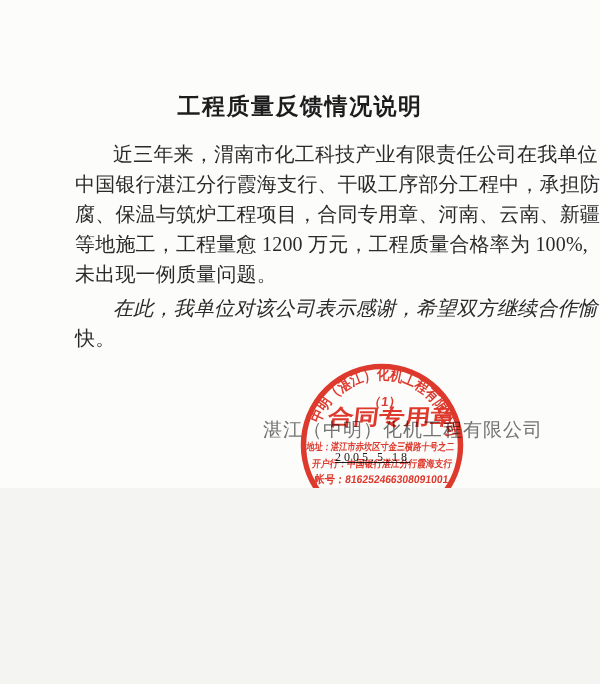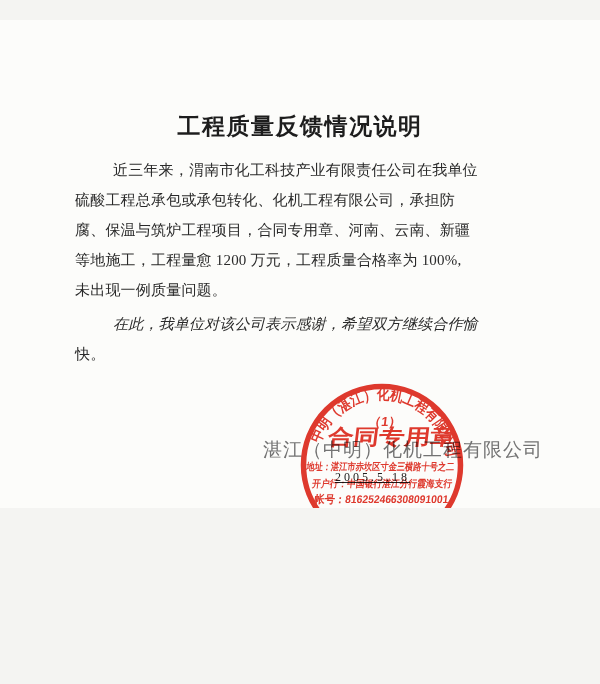--- a/index.html
+++ b/index.html
@@ -7,38 +7,37 @@
     width:600px;height:684px;
     background:#f4f4f2;
     font-family:"Liberation Serif","DejaVu Serif",serif;
   }
   .page{
     position:relative;
     width:600px;height:488px;
     background:#fcfcfa;
     overflow:hidden;
     color:#262626;
-    margin-top:20px;
   }
   .title{
     position:absolute;
     top:91px;left:0;right:0;
     margin:0;
     text-align:center;
     font-family:"DejaVu Sans","Liberation Sans",sans-serif;
     font-weight:bold;
     font-size:23px;
     letter-spacing:1.5px;
     color:#1d1d1d;
   }
   .bline{
     position:absolute;
     left:75px;
     width:460px;
-    font-size:15px;
+    font-size:20px;
     letter-spacing:0.2px;
     white-space:nowrap;
     color:#2a2a2a;
   }
   .indent{ text-indent:38px; }
   .l0{top:141px;} .l1{top:171px;} .l2{top:201px;}
   .l3{top:231px;} .l4{top:261px;font-family:Liberation Mono, monospace;} .l5{top:295px;font-style:italic;} .l6{top:325px;}
   .sig{
     position:absolute;
     left:263px;top:417px;
@@ -68,21 +67,21 @@
   }
 </style>
 </head>
 <body>
 
 <div class="page">
 
   <h1 class="title">工程质量反馈情况说明</h1>
 
   <div class="bline indent l0">近三年来，渭南市化工科技产业有限责任公司在我单位</div>
-  <div class="bline l1">硫酸工程总承包或承包转化、化机工程有限公司，承担防</div>
+  <div class="bline l1">中国银行湛江分行霞海支行、干吸工序部分工程中，承担防</div>
   <div class="bline l2">腐、保温与筑炉工程项目，合同专用章、河南、云南、新疆</div>
   <div class="bline l3">等地施工，工程量愈 1200 万元，工程质量合格率为 100%,</div>
   <div class="bline l4">未出现一例质量问题。</div>
   <div class="bline indent l5">在此，我单位对该公司表示感谢，希望双方继续合作愉</div>
   <div class="bline l6">快。</div>
 
   <div class="sig">湛江（中明）化机工程有限公司</div>
   <div class="date">2005.5.18</div>
 
   <svg class="seal" viewBox="0 0 170 170" xmlns="http://www.w3.org/2000/svg">

